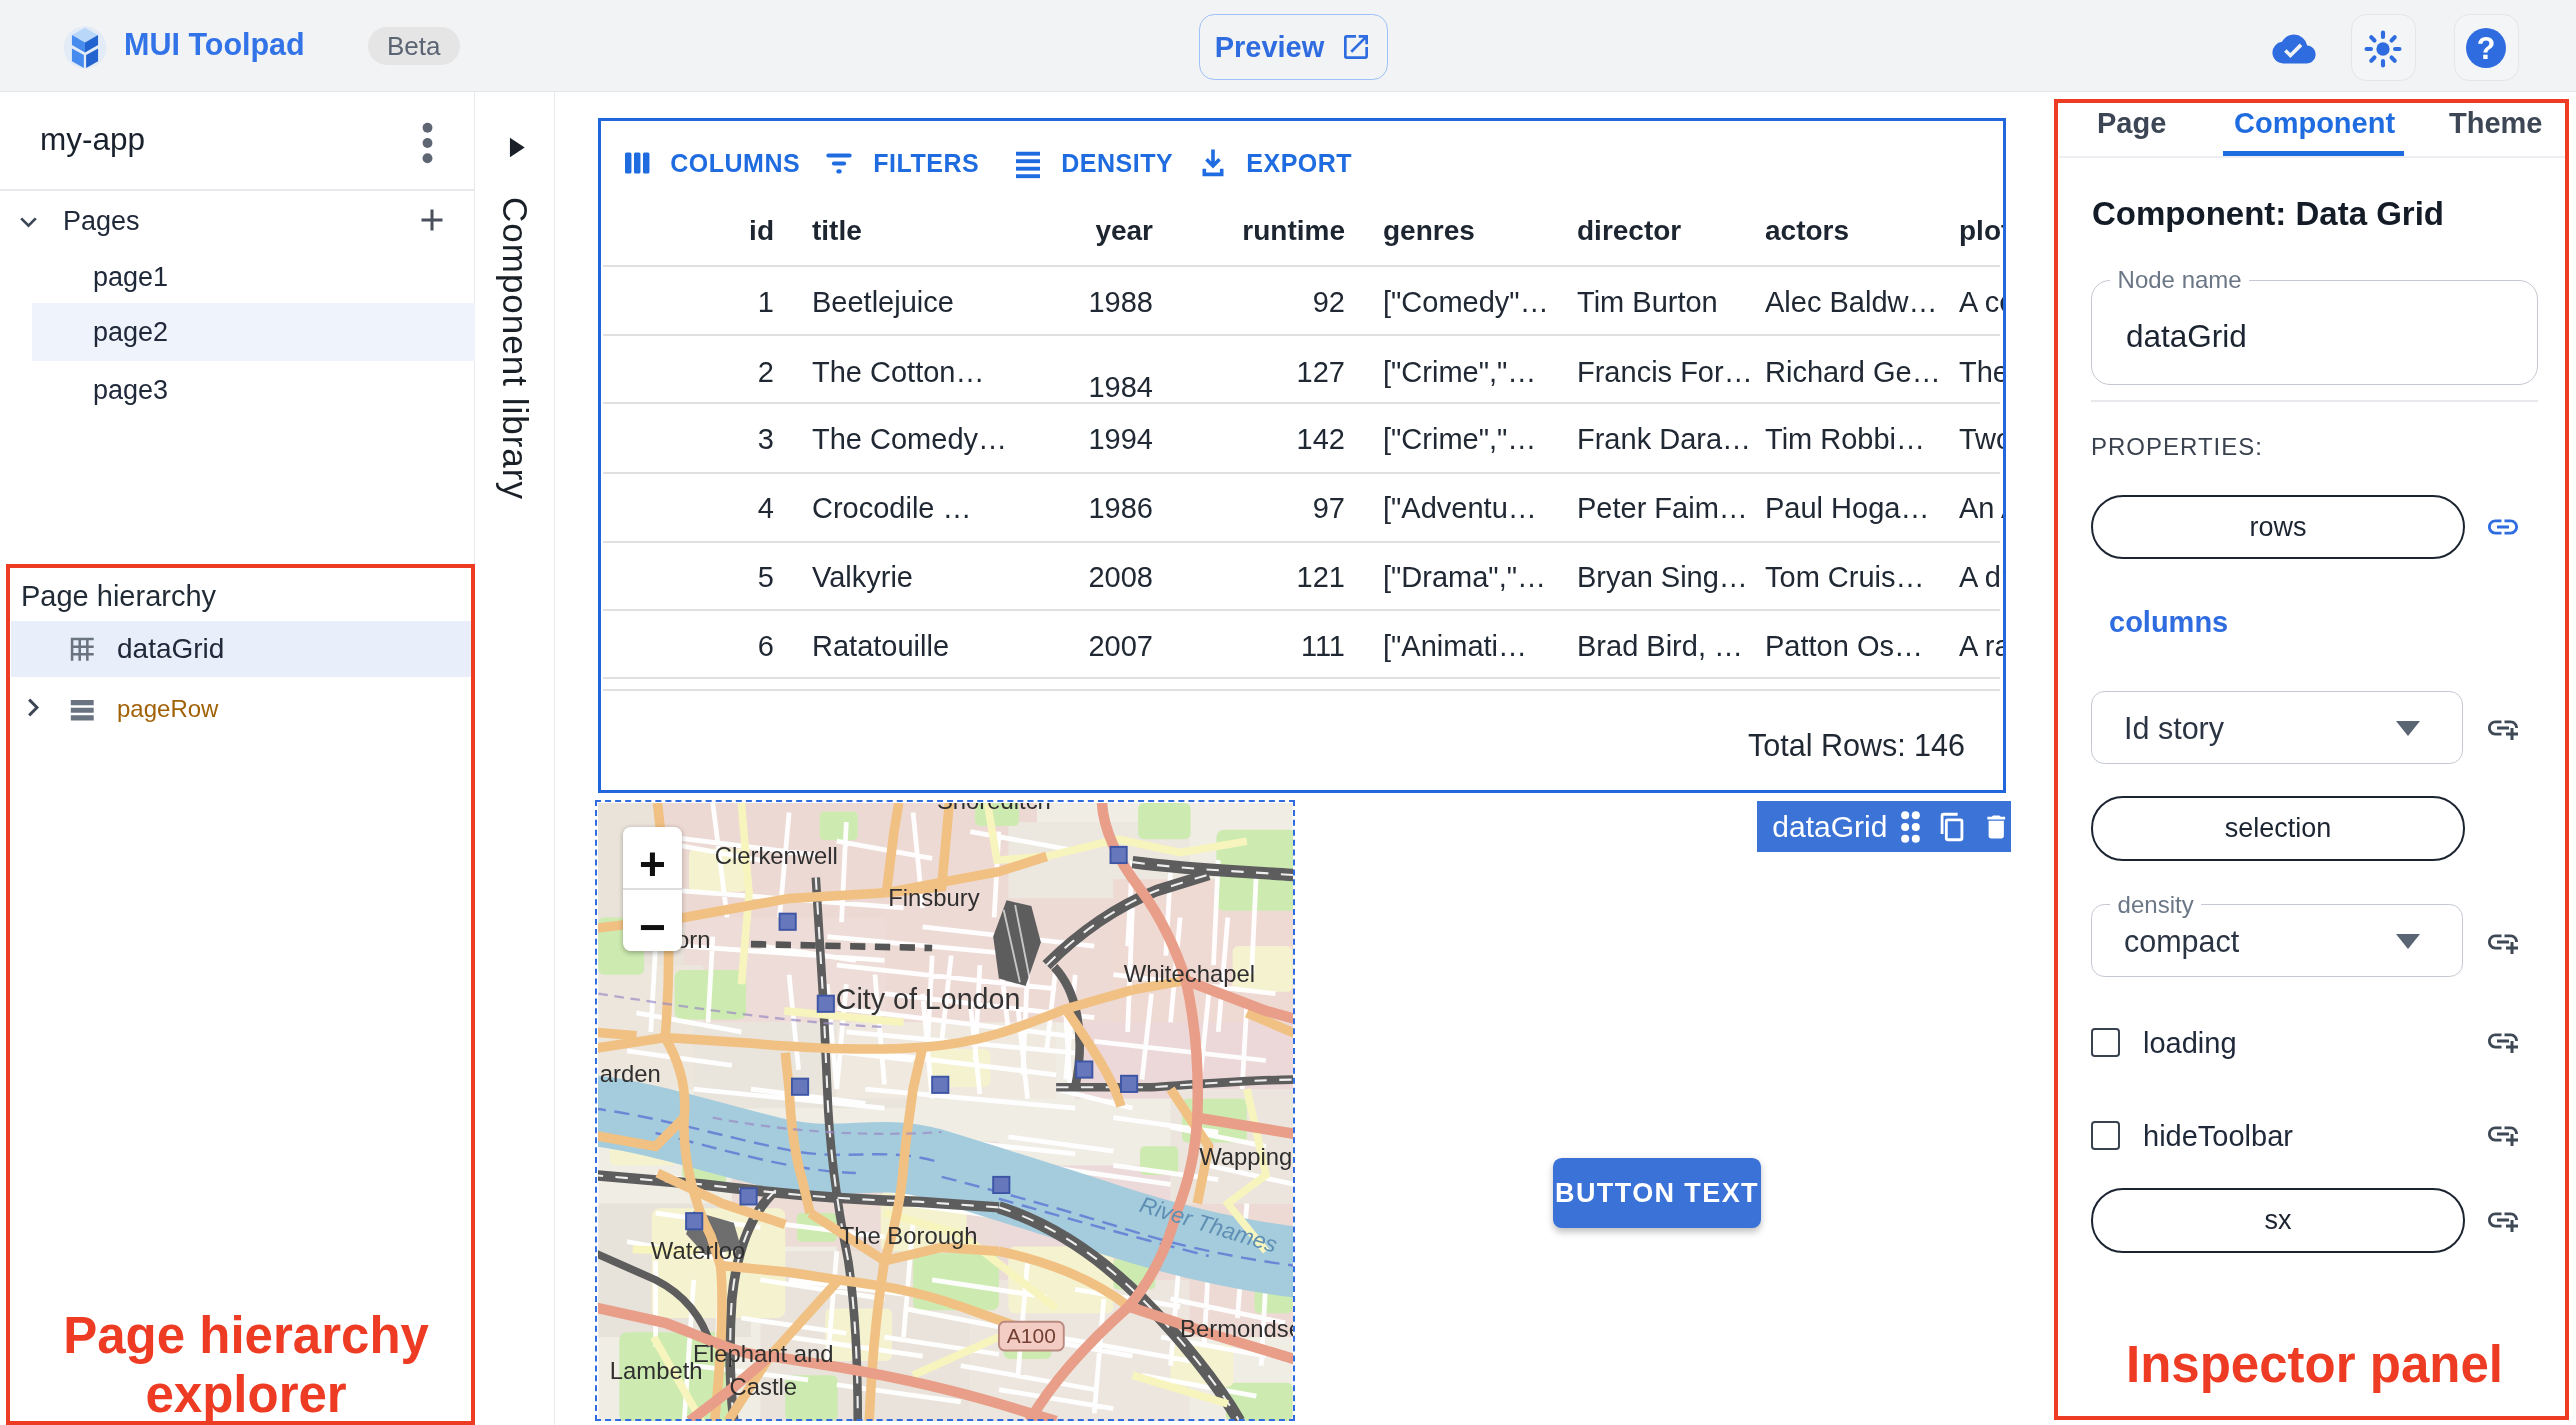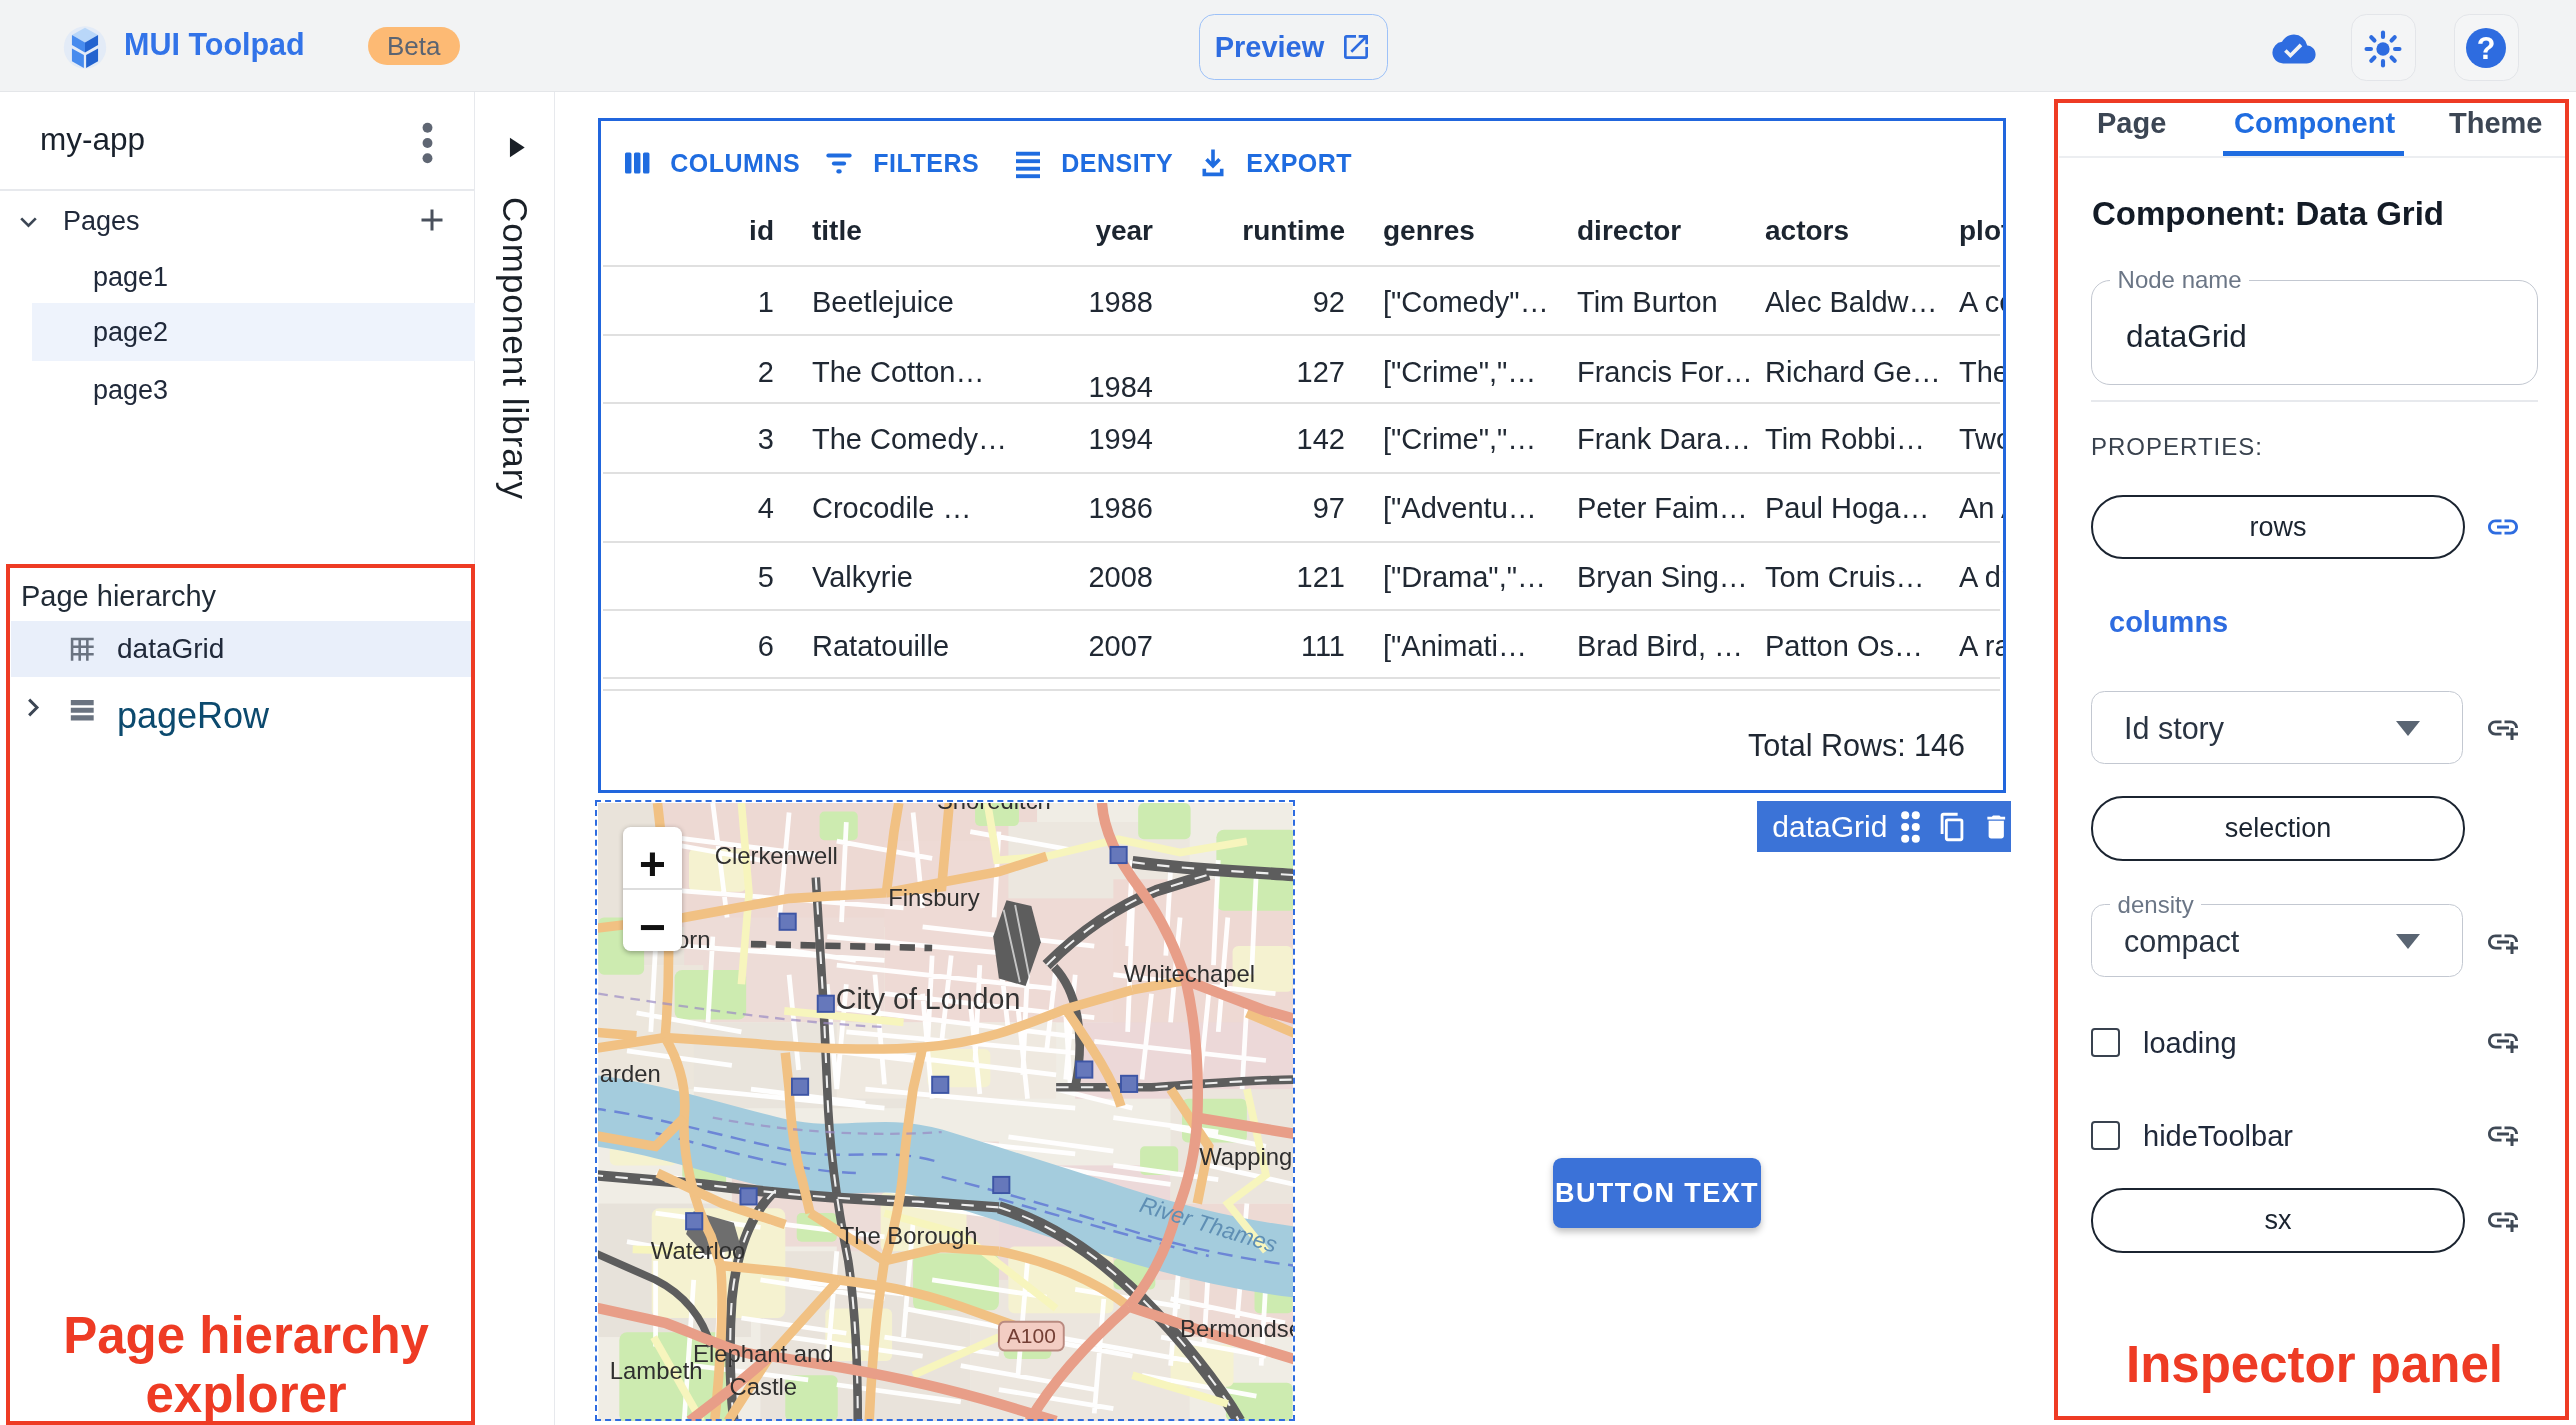--- a/index.html
+++ b/index.html
@@ -4,21 +4,21 @@
 <style>
   * { margin:0; padding:0; box-sizing:border-box; }
   html,body { width:2576px; height:1425px; overflow:hidden; background:#fff;
     font-family:"Liberation Sans", sans-serif; }
   .abs { position:absolute; }
   #root { position:relative; width:2576px; height:1425px; background:#fff; overflow:hidden; }
 
   
   #header { left:0; top:0; width:2576px; height:92px; background:#f2f3f4; border-bottom:1.9px solid #e4e6e9; }
   #brand { left:124px; top:27px; font-size:30.5px; font-weight:bold; color:#3273e8; letter-spacing:0; }
-  #beta { left:368px; top:27px; height:38px; padding:0 19px; background:#fdba74; border-radius:19px;
+  #beta { left:368px; top:27px; height:38px; padding:0 19px; background:#e5e5e5; border-radius:19px;
     font-size:26px; color:#5b6472; line-height:38px; font-weight:500; }
   #preview { left:1199px; top:14.3px; width:189px; height:66px; border:1.9px solid #9dc1f8; border-radius:15.3px;
     color:#2e6ce0; font-size:29px; font-weight:bold; display:flex; align-items:center; justify-content:center; gap:16px; }
 
   
   #sidebar { left:0; top:92px; width:475px; height:1334px; background:#fff; border-right:1.9px solid #e7e9ed; }
   .sb-txt { font-size:27px; color:#20293a; }
 
   
   #complib { left:475px; top:92px; width:80px; height:1334px; background:#fff; border-right:1.9px solid #e7e9ed; }
@@ -132,21 +132,21 @@
   <svg class="abs" style="left:67px;top:634px" width="30.5" height="30.5" viewBox="0 0 24 24" fill="#6a7380">
     <path d="M3 3h18v18H3V3zm2 2v4h4V5H5zm6 0v4h4V5h-4zm6 0v4h4V5h-4zM5 11v4h4v-4H5zm6 0v4h4v-4h-4zm6 0v4h4v-4h-4zM5 17v4h4v-4H5zm6 0v4h4v-4h-4zm6 0v4h4v-4h-4z"></path>
   </svg>
   <div class="abs" style="left:117px;top:633px;font-size:28px;color:#20293a;">dataGrid</div>
   <svg class="abs" style="left:19px;top:694px" width="27" height="27" viewBox="0 0 24 24" fill="none" stroke="#3c4654" stroke-width="2.6">
       <path d="M9 5l7 7-7 7"></path>
     </svg>
   <svg class="abs" style="left:67px;top:695px" width="30.5" height="30.5" viewBox="0 0 24 24" fill="#6a7380">
     <path d="M3 4h18v4H3zM3 10h18v4H3zM3 16h18v4H3z"></path>
   </svg>
-  <div class="abs" style="left:117px;top:695px;font-size:36px;color:#0c4a6e;">pageRow</div>
+  <div class="abs" style="left:117px;top:695px;font-size:24px;color:#a16207;">pageRow</div>
 
   <svg class="abs" style="left:506px;top:136px;z-index:3" width="21" height="23" viewBox="0 0 12 14" fill="#1a2027">
       <path d="M2 1l9 6-9 6z"></path>
     </svg>
   <div class="abs" id="complib"></div>
   <div class="abs" id="complib-label">Component library</div>
   <div class="abs" id="inspector"></div>
 
   <div class="abs" id="grid">
 

